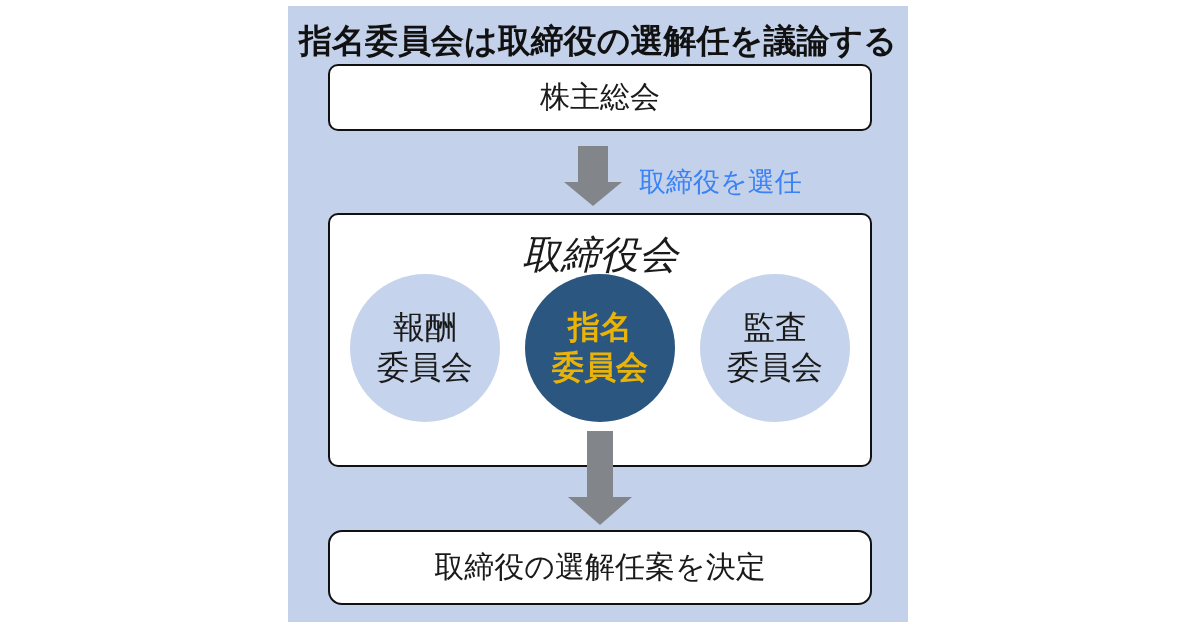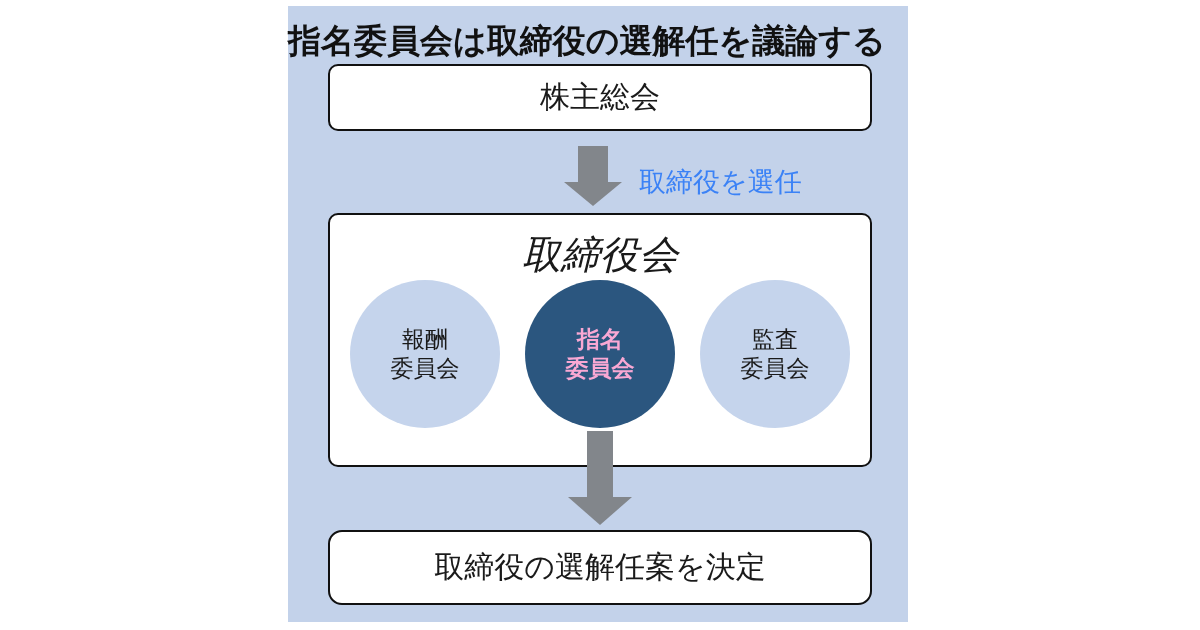--- a/index.html
+++ b/index.html
@@ -14,21 +14,21 @@
   .panel {
     position: absolute;
     left: 288px; top: 6px;
     width: 620px; height: 616px;
     background: #c3d2ea;
   }
   .title {
     position: absolute;
     left: 288px; top: 19px;
     width: 620px;
-    text-align: left;
+    text-align: center;
     font-size: 33px;
     font-weight: 700;
     letter-spacing: 0px;
     color: #111111;
     white-space: nowrap;
   }
   .box {
     position: absolute;
     left: 328px;
     width: 544px;
@@ -55,33 +55,33 @@
   .arrow2 { left: 568px; top: 431px; }
   .arrow-label {
     position: absolute;
     left: 639px; top: 164px;
     font-size: 27px;
     color: #3b82f6;
     white-space: nowrap;
   }
   .circle {
     position: absolute;
-    top: 280px;
+    top: 274px;
     width: 150px; height: 148px;
     border-radius: 50%;
     display: flex;
     flex-direction: column;
     align-items: center;
     justify-content: center;
     text-align: center;
-    font-size: 23px;
+    font-size: 32px;
     line-height: 1.24;
   }
   .circle.light { background: #c5d4ec; color: #1a1a1a; }
-  .circle.dark  { background: #2b567f; color: #f9a8d4; font-weight: 700; }
+  .circle.dark  { background: #2b567f; color: #eab308; font-weight: 700; }
   .circle-left   { left: 350px; }
   .circle-center { left: 525px; }
   .circle-right  { left: 700px; }
   .circle span { display: block; }
 </style>
 </head>
 <body>
 
 <div class="canvas">
 

